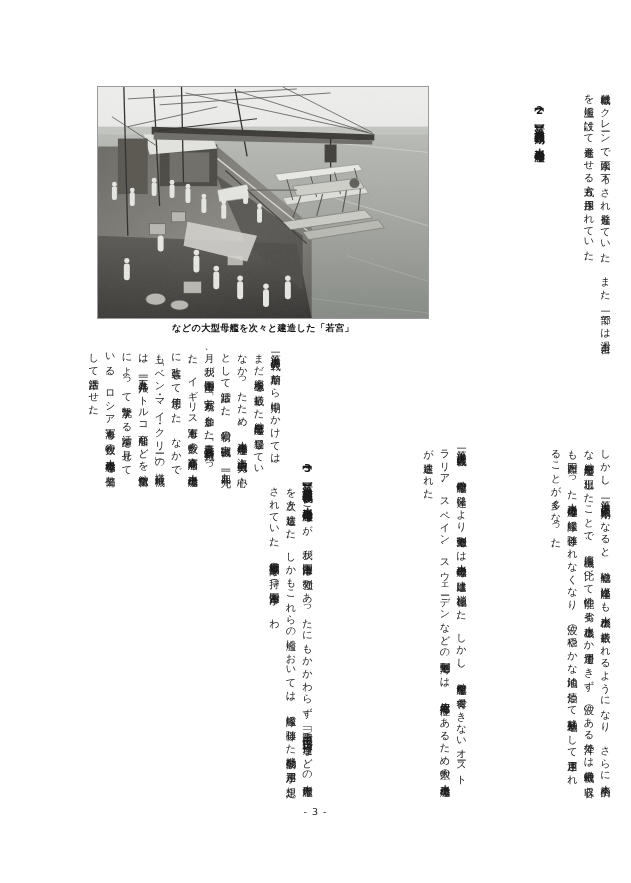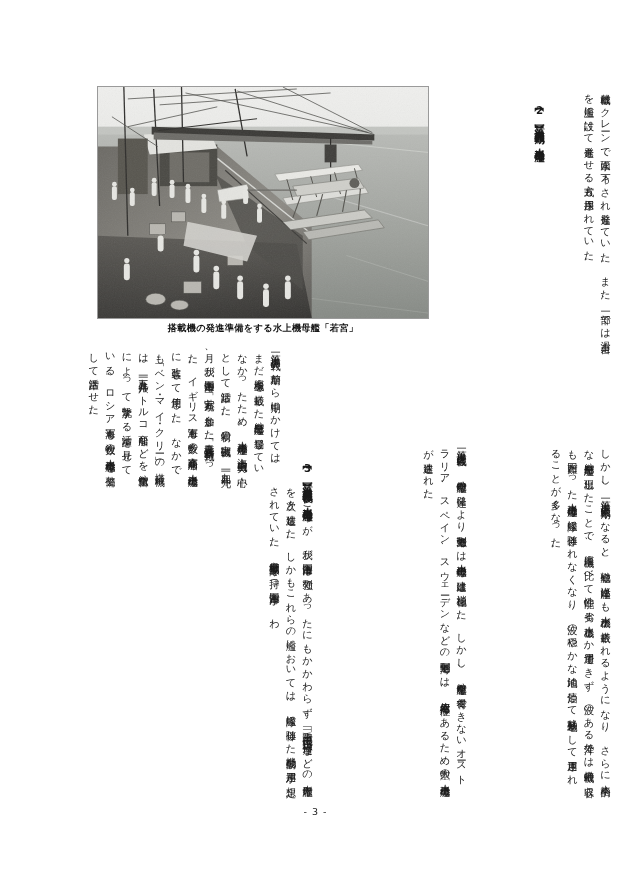--- a/index.html
+++ b/index.html
@@ -275,21 +275,21 @@
         <rect x="130" y="170" width="16" height="10"></rect>
         <ellipse cx="58" cy="214" rx="10" ry="6"></ellipse>
         <ellipse cx="82" cy="220" rx="9" ry="5"></ellipse>
       </g>
       <polygon points="90,136 160,150 150,176 86,160" fill="#d3d2cd" opacity="0.9"></polygon>
 
       <rect x="0" y="0" width="332" height="233" filter="url(#grain)" opacity="0.55"></rect>
     </svg>
   </div>
 
-  <div class="photo-caption">搭載機の発進準備をする水上機母艦「若宮」</div>
+  <div class="photo-caption">などの大型母艦を次々と建造した「若宮」</div>
 
   <div class="vcol" id="para-top">載機はクレーンで水面に下ろされ発進していた。また、一部では滑走台を艦上に設けて発進させる方式も採用されていた。</div>
 
   <div class="vcol heading" id="head-2">【2】第一次世界大戦期の水上機母艦</div>
 
   <div class="vcol" id="para-a">第一次世界大戦の前期から中期にかけては、まだ艦上機を搭載した航空母艦は登場していなかったため、水上機母艦が海上航空戦力の中心として活躍した。最初の実戦例は、一九一四年九月、我が帝国海軍の「若宮丸」が参加した「青島要塞攻略戦」だった。イギリス海軍も多数の高速商船を水上機母艦に改装して使用した。なかでも「ベン・マイ・クリー」の搭載機は、一九一五年八月にトルコ商船などを航空魚雷によって撃沈する活躍を見せている。ロシア海軍も複数の水上機母艦を整備して活躍させた。</div>
 
   <div class="vcol" id="para-b">しかし、第一次世界大戦末期になると、戦艦や巡洋艦にも水上機が搭載されるようになり、さらに本格的な航空母艦が出現したことで、艦上機に比べて性能の劣る水上機しか運用できず、波のある外洋では搭載機の収容も困難だった水上機母艦は艦隊に随伴されなくなり、波の穏やかな泊地に停泊して移動基地として運用されることが多くなった。</div>
 
   <div class="vcol" id="para-c">第一次世界大戦後は、航空母艦の発達により列強海軍では水上機母艦の建造は消極化した。しかし、航空母艦を保有できないオーストラリア、スペイン、スウェーデンなどの列弱海軍では、依然有用性があるため大型の水上機母艦が建造された。</div>

